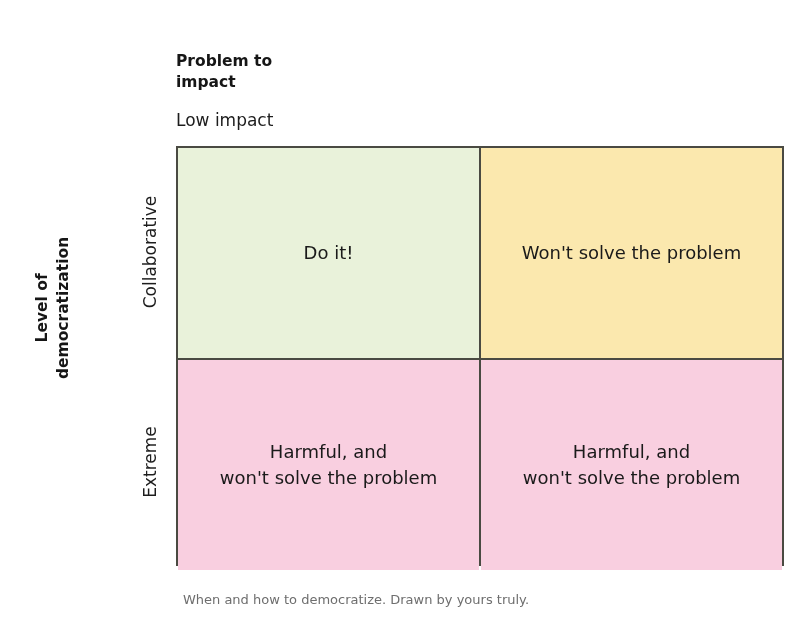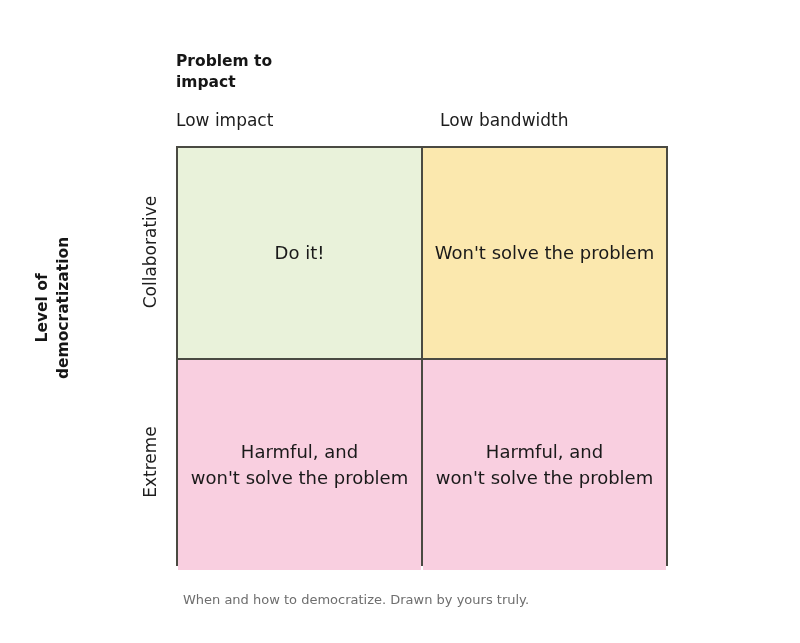--- a/index.html
+++ b/index.html
@@ -82,21 +82,21 @@
   #row-label-extreme {
     left: 45px;
     top: 452px;
   }
 
   
   #matrix-grid {
     position: absolute;
     left: 176px;
     top: 146px;
-    width: 492px;
+    width: 608px;
     height: 420px;
     display: grid;
     grid-template-columns: 1fr 1fr;
     grid-template-rows: 210px 210px;
     background: #4a4a42;
     gap: 2px;
     border: 2px solid #4a4a42;
     box-sizing: border-box;
   }
   .cell {
@@ -131,21 +131,20 @@
 </head>
 <body>
 
 <div id="x-axis-title">
   <span class="line">Problem to</span>
   <span class="line">impact</span>
 </div>
 
 <div id="column-headers">
   <div class="col-head">Low impact</div>
-  <div class="col-head">Low bandwidth</div>
 </div>
 
 <div id="y-axis-title">
   <span class="line">Level of</span>
   <span class="line">democratization</span>
 </div>
 
 <div class="row-label" id="row-label-collaborative">Collaborative</div>
 <div class="row-label" id="row-label-extreme">Extreme</div>
 

